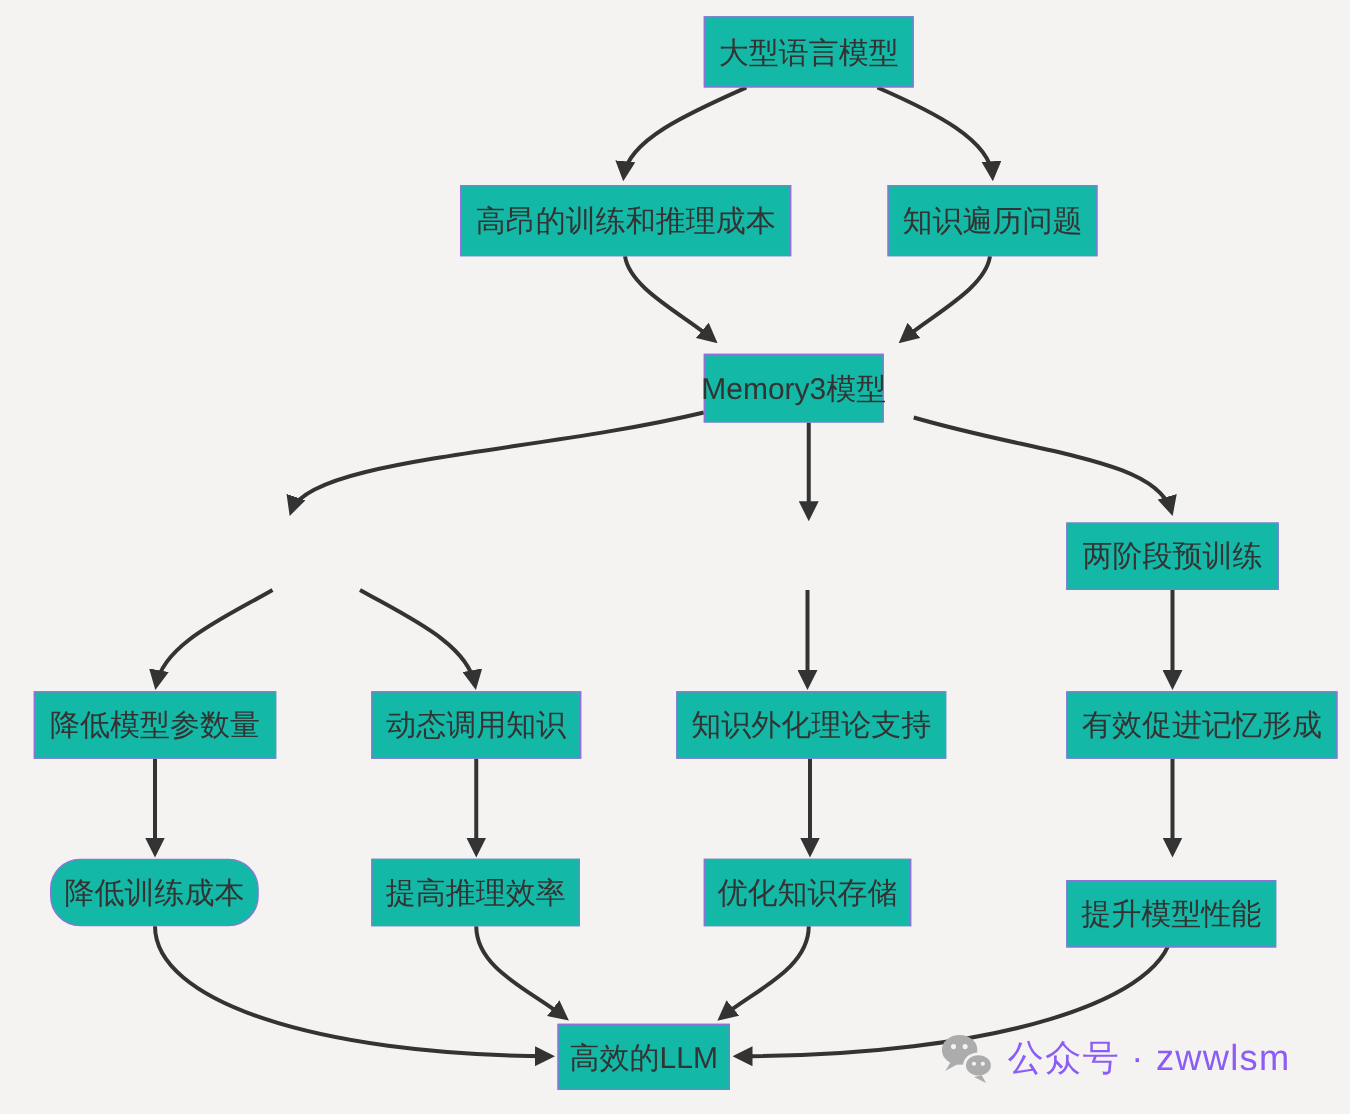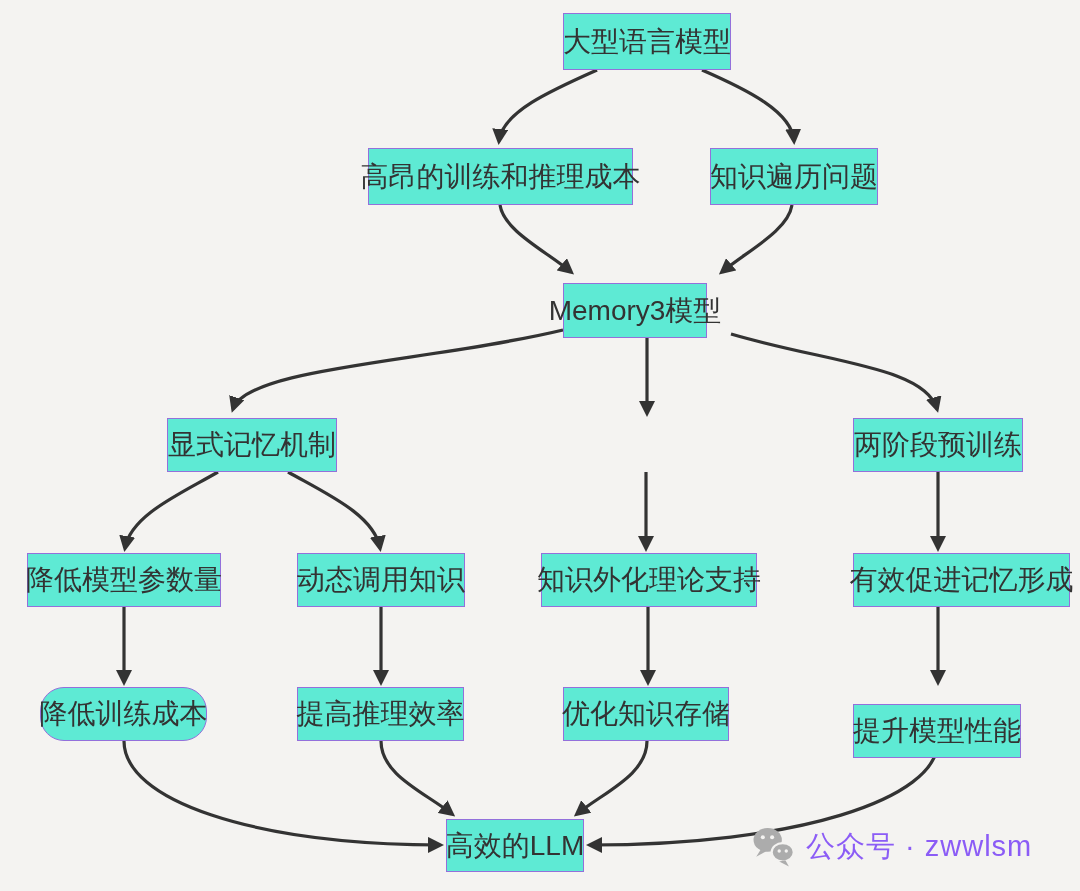--- a/index.html
+++ b/index.html
@@ -25,24 +25,24 @@
     height: 891px;
   }
   .edges-svg path.edge {
     fill: none;
     stroke: #333333;
     stroke-width: 3.2;
   }
   .node {
     position: absolute;
     box-sizing: border-box;
-    background: #5eead4;
+    background: #14b8a6;
     border: 1.5px solid #9370db;
     color: #333333;
-    font-size: 28px;
+    font-size: 24px;
     display: flex;
     align-items: center;
     justify-content: center;
     text-align: center;
     white-space: nowrap;
     z-index: 2;
   }
   .watermark {
     position: absolute;
     left: 750px;
@@ -87,21 +87,20 @@
     <path class="edge" d="M 124 741 C 124 800, 250 844, 440 845" marker-end="url(#arrow)"></path>
     <path class="edge" d="M 381 741 C 381 775, 424 792, 452 814" marker-end="url(#arrow)"></path>
     <path class="edge" d="M 647 741 C 647 775, 604 792, 577 814" marker-end="url(#arrow)"></path>
     <path class="edge" d="M 938 741 C 938 800, 795 845, 590 845" marker-end="url(#arrow)"></path>
   </svg>
 
   <div class="node" style="left:563px; top:13px; width:168px; height:57px;">大型语言模型</div>
   <div class="node" style="left:368px; top:148px; width:265px; height:57px;">高昂的训练和推理成本</div>
   <div class="node" style="left:710px; top:148px; width:168px; height:57px;">知识遍历问题</div>
   <div class="node" style="left:563px; top:283px; width:144px; height:55px;">Memory3模型</div>
-  <div class="node" style="left:167px; top:418px; width:170px; height:54px;">显式记忆机制</div>
   <div class="node" style="left:853px; top:418px; width:170px; height:54px;">两阶段预训练</div>
   <div class="node" style="left:27px; top:553px; width:194px; height:54px;">降低模型参数量</div>
   <div class="node" style="left:297px; top:553px; width:168px; height:54px;">动态调用知识</div>
   <div class="node" style="left:541px; top:553px; width:216px; height:54px;">知识外化理论支持</div>
   <div class="node" style="left:829px; top:553px; width:217px; height:54px;margin-left:24px;">有效促进记忆形成</div>
   <div class="node" style="left:40px; top:687px; width:167px; height:54px;border-radius:24px;">降低训练成本</div>
   <div class="node" style="left:297px; top:687px; width:167px; height:54px;">提高推理效率</div>
   <div class="node" style="left:563px; top:687px; width:166px; height:54px;">优化知识存储</div>
   <div class="node" style="left:853px; top:683px; width:168px; height:54px;margin-top:21px;">提升模型性能</div>
   <div class="node" style="left:446px; top:819px; width:138px; height:53px;">高效的LLM</div>

